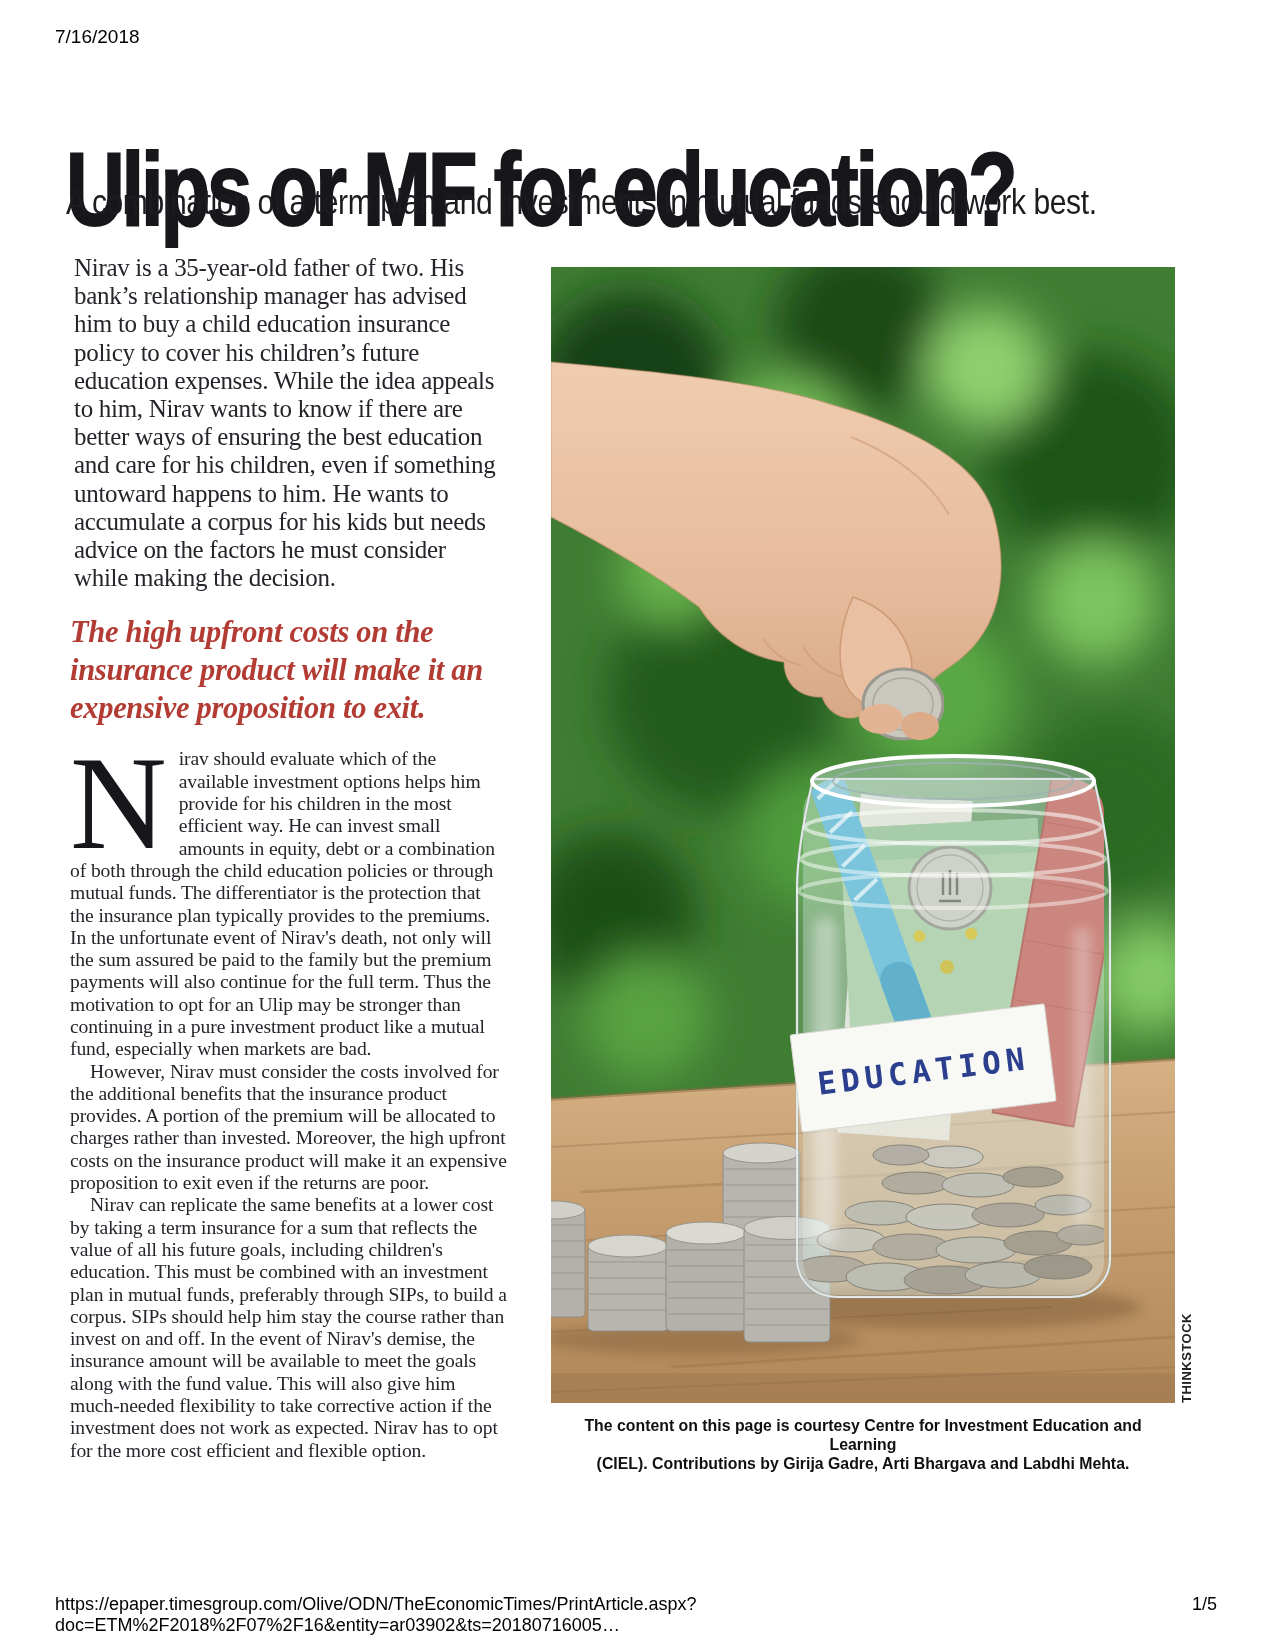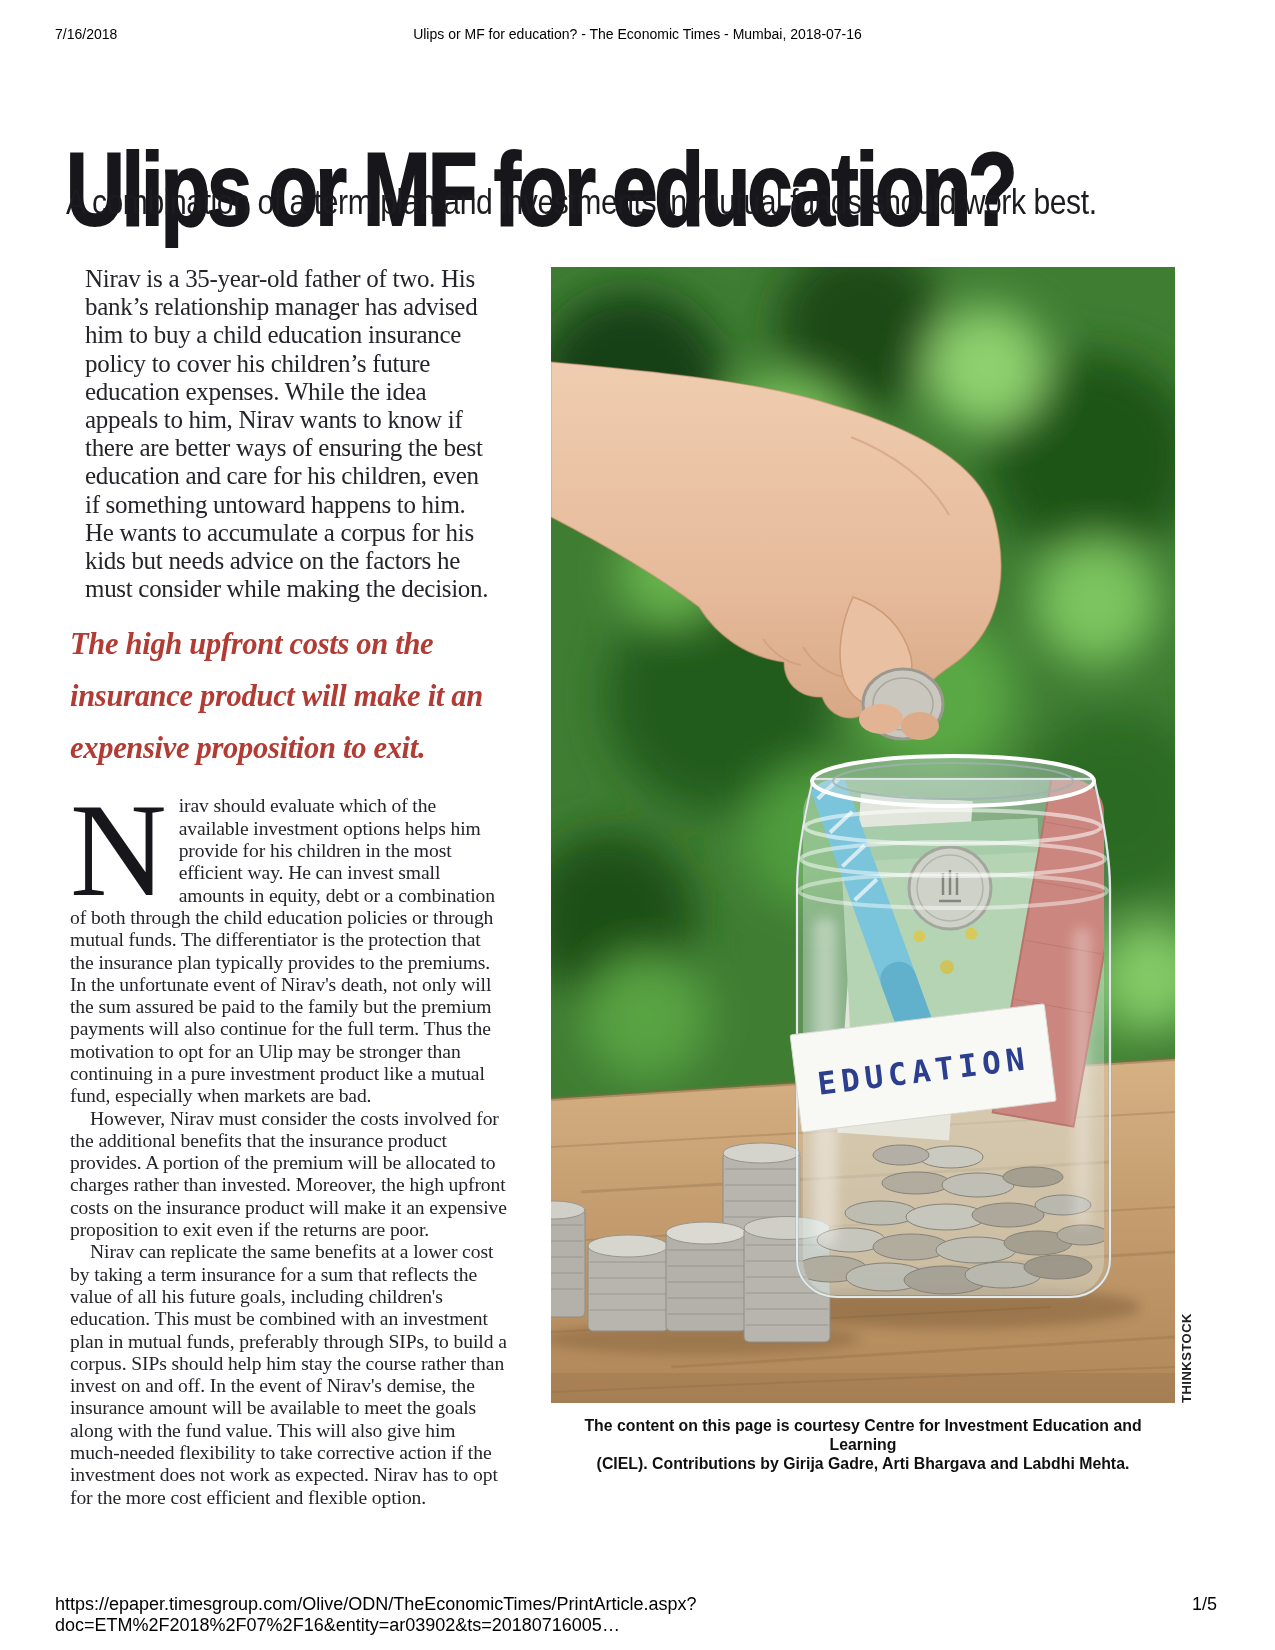--- a/index.html
+++ b/index.html
@@ -1,40 +1,40 @@
 <!DOCTYPE html>
 <html><head>
 <meta charset="utf-8">
 <style>
   html,body{margin:0;padding:0;background:#ffffff;}
   .page{position:relative;width:1275px;height:1650px;background:#fff;overflow:hidden;
         font-family:"Liberation Sans",sans-serif;color:#1a1a1e;}
 
   
-  .print-header{position:absolute;top:26px;left:0;right:0;height:20px;font-size:14px;color:#000;}
+  .print-header{position:absolute;top:26px;left:0;right:0;height:20px;font-size:19px;color:#000;}
   .print-header .date{position:absolute;left:55px;top:0;}
   .print-header .doc-title{position:absolute;left:0;right:0;top:0;text-align:center;}
   .print-footer{position:absolute;top:1594px;left:55px;right:58px;display:flex;
                 justify-content:space-between;font-size:18px;color:#000;}
 
   
   .headline{position:absolute;left:66px;top:62px;white-space:nowrap;
             font-weight:800;font-size:103px;letter-spacing:-4px;color:#17171b;
             transform:scaleX(.79);transform-origin:left top;
             -webkit-text-stroke:2px #17171b;}
   .standfirst{position:absolute;left:66px;top:182px;white-space:nowrap;
             font-weight:500;font-size:35px;letter-spacing:-0.5px;color:#1c1c20;
             transform:scaleX(.86);transform-origin:left top;}
 
   
   .column{position:absolute;left:70px;top:250px;width:438px;
           font-family:"Liberation Serif","DejaVu Serif",serif;color:#26242a;}
-  .intro{font-size:25px;line-height:28.2px;letter-spacing:-0.3px;margin:15px;text-align:left;}
-  .pull-quote{font-size:30.5px;line-height:52px;font-weight:700;font-style:italic;
-              color:#b23b33;margin:15px 0 21px 0;letter-spacing:-0.3px;}
+  .intro{font-size:25px;line-height:28.2px;letter-spacing:-0.3px;margin:4px;text-align:left;}
+  .pull-quote{font-size:30.5px;line-height:38px;font-weight:700;font-style:italic;
+              color:#b23b33;margin:21px 0 21px 0;letter-spacing:-0.3px;}
   .body-text{font-size:19.6px;line-height:22.3px;letter-spacing:-0.1px;}
   .body-text p{margin:0;}
   .body-text p.indented{text-indent:20px;}
   .drop-cap{float:left;font-size:134px;line-height:111px;height:111px;
             padding:0 12px 0 0;font-weight:400;color:#17171b;}
 
   
   .photo-wrap{position:absolute;left:551px;top:267px;width:624px;height:1136px;overflow:hidden;}
   .photo-credit{position:absolute;left:1179px;top:1283px;height:120px;
                 writing-mode:vertical-rl;transform:rotate(180deg);
@@ -43,21 +43,20 @@
                  font-weight:700;font-size:16.5px;line-height:19px;color:#101010;
                  transform:scaleX(.96);transform-origin:center top;}
 </style>
 </head>
 <body>
 
 <div class="page">
 
   <div class="print-header">
     <span class="date">7/16/2018</span>
-    <span class="doc-title">Ulips or MF for education? - The Economic Times - Mumbai, 2018-07-16</span>
   </div>
 
   <h1 class="headline">Ulips or MF for education?</h1>
   <div class="standfirst">A combination of a term plan and investments in mutual funds should work best.</div>
 
   <div class="column">
     <p class="intro">Nirav is a 35-year-old father of two. His bank’s relationship manager has advised him to buy a child education insurance policy to cover his children’s future education expenses. While the idea appeals to him, Nirav wants to know if there are better ways of ensuring the best education and care for his children, even if something untoward happens to him. He wants to accumulate a corpus for his kids but needs advice on the factors he must consider while making the decision.</p>
     <div class="pull-quote">The high upfront costs on the insurance product will make it an expensive proposition to exit.</div>
     <div class="body-text">
       <p>

